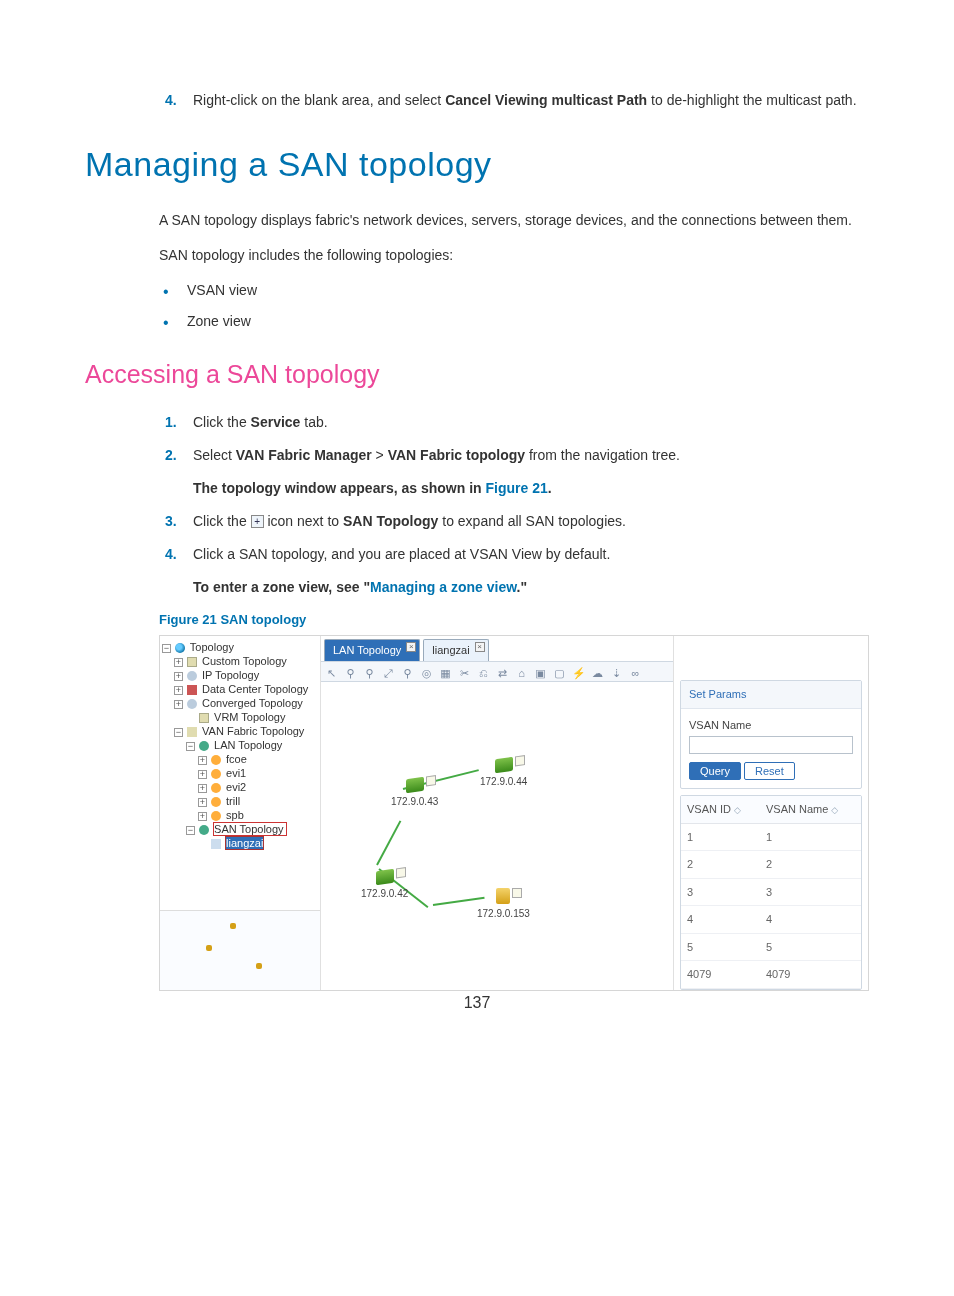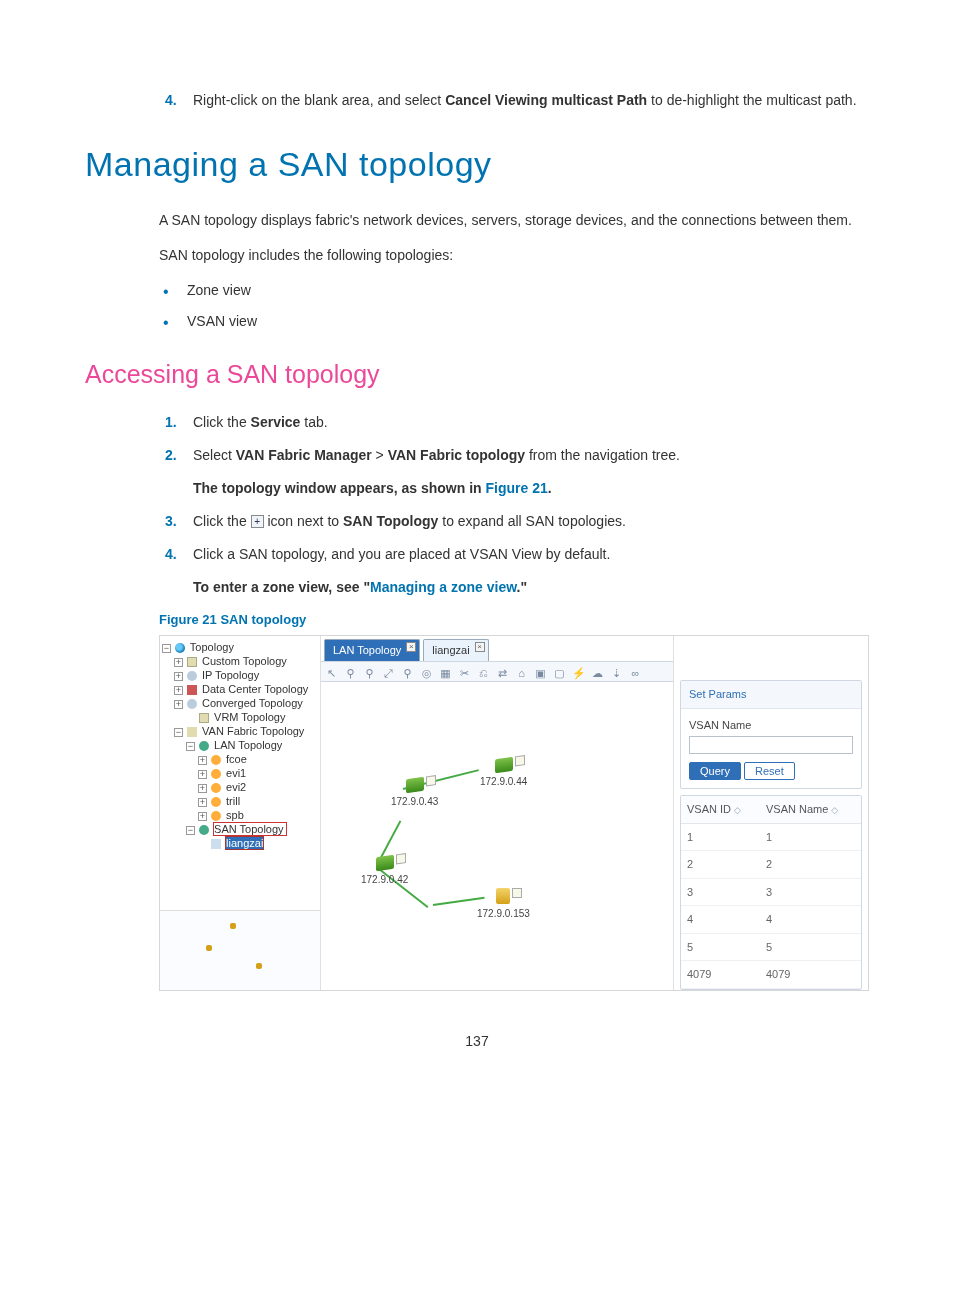--- a/index.html
+++ b/index.html
@@ -61,21 +61,21 @@
     width: 13px; height: 13px;
     border: 1px solid #888;
     background: #eef4fa;
     align-items: center;
     justify-content: center;
     font-size: 10px;
     line-height: 1;
     color: #335;
     vertical-align: middle;
   }
-  .pagenum { text-align: center; font-size: 14px; margin-top: 40px; }
+  .pagenum { text-align: center; font-size: 16px; }
 
   
   .figure {
     margin-left: 74px;
     width: 710px;
     height: 356px;
     border: 1px solid #d6d6d6;
     background: #fff;
     display: flex;
     flex-direction: row;
@@ -276,22 +276,22 @@
     </div>
   </div>
 </div>
 
 <h1>Managing a SAN topology</h1>
 
 <p class="para">A SAN topology displays fabric's network devices, servers, storage devices, and the connections between them.</p>
 <p class="para-left">SAN topology includes the following topologies:</p>
 
 <ul class="bullets">
+  <li>VSAN view</li>
   <li>Zone view</li>
-  <li>VSAN view</li>
 </ul>
 
 <h2>Accessing a SAN topology</h2>
 
 <div class="steps" id="steps-container">
     <div class="step-line">
       <div class="step-num">1.</div>
       <div class="step-text">Click the <b>Service</b> tab.</div>
     </div>
     <div class="step-line">
@@ -373,21 +373,21 @@
             <span class="tag"></span>
           </div>
           <div>172.9.0.43</div>
         </div>
         <div class="node" style="left: 159px; top: 76px;">
           <div class="dev">
             <span class="tag"></span>
           </div>
           <div>172.9.0.44</div>
         </div>
-        <div class="node" style="left: 40px; top: 174px;">
+        <div class="node" style="left: 40px; top: 188px;">
           <div class="dev">
             <span class="tag"></span>
           </div>
           <div>172.9.0.42</div>
         </div>
         <div class="node" style="left: 156px; top: 206px;">
           <div class="srv">
             <span class="tag"></span>
           </div>
           <div>172.9.0.153</div>

